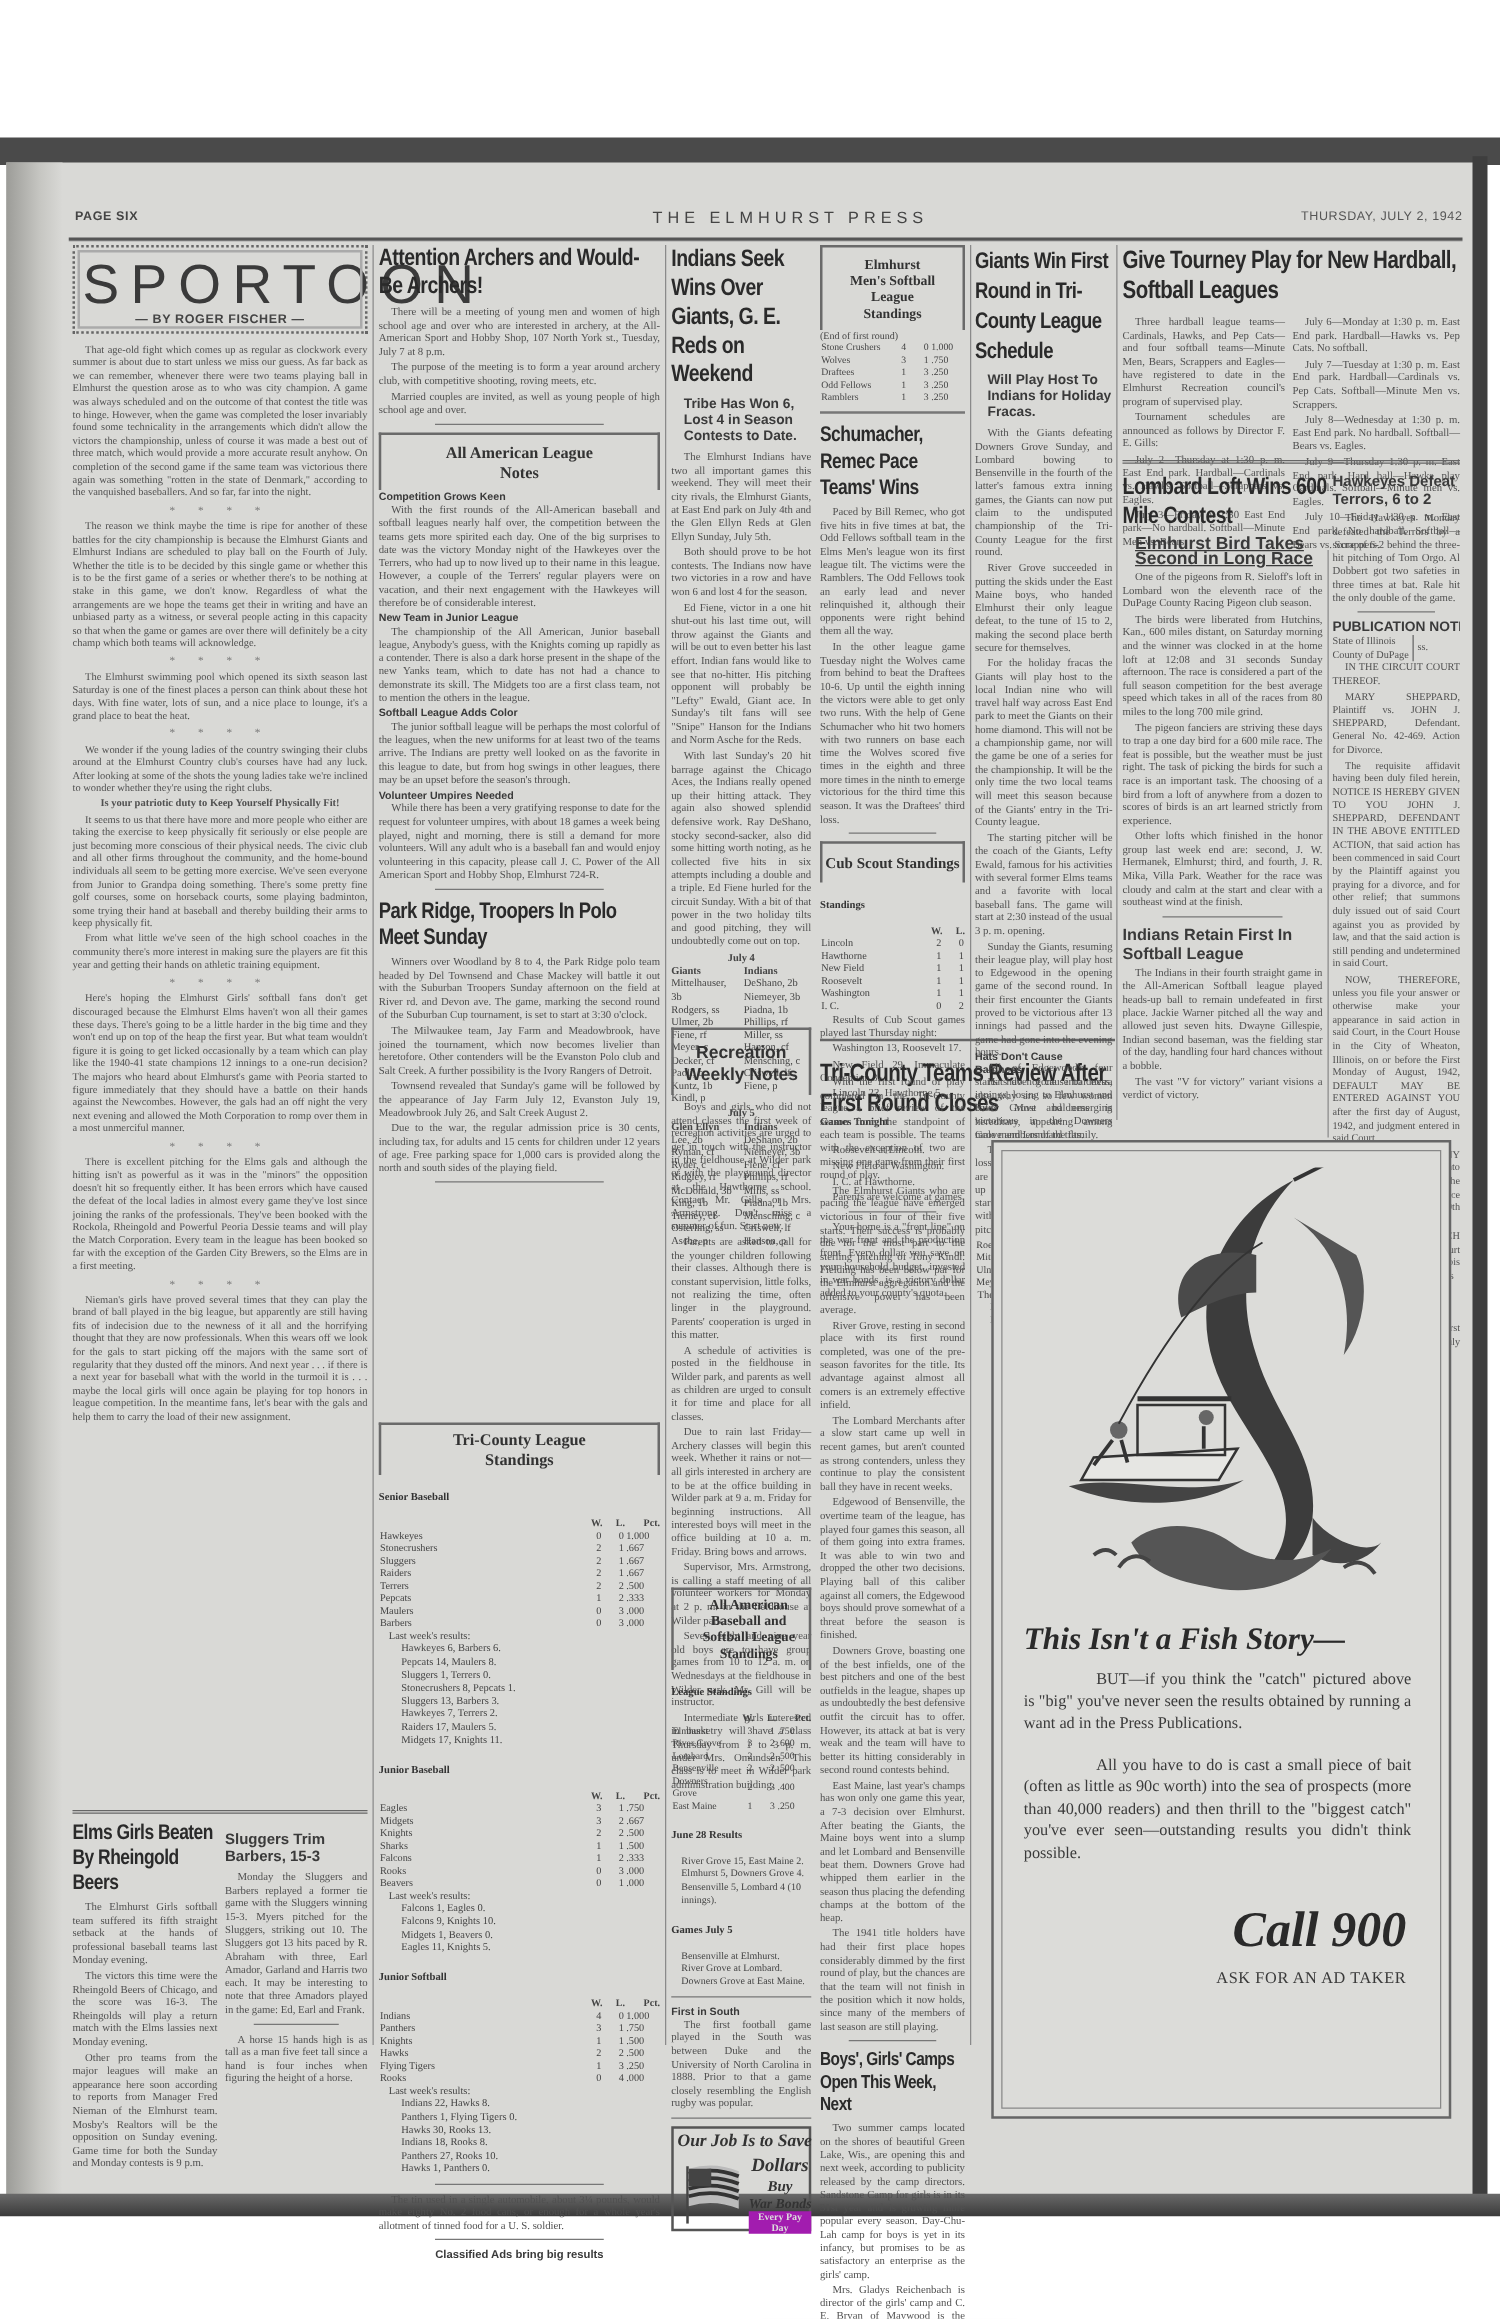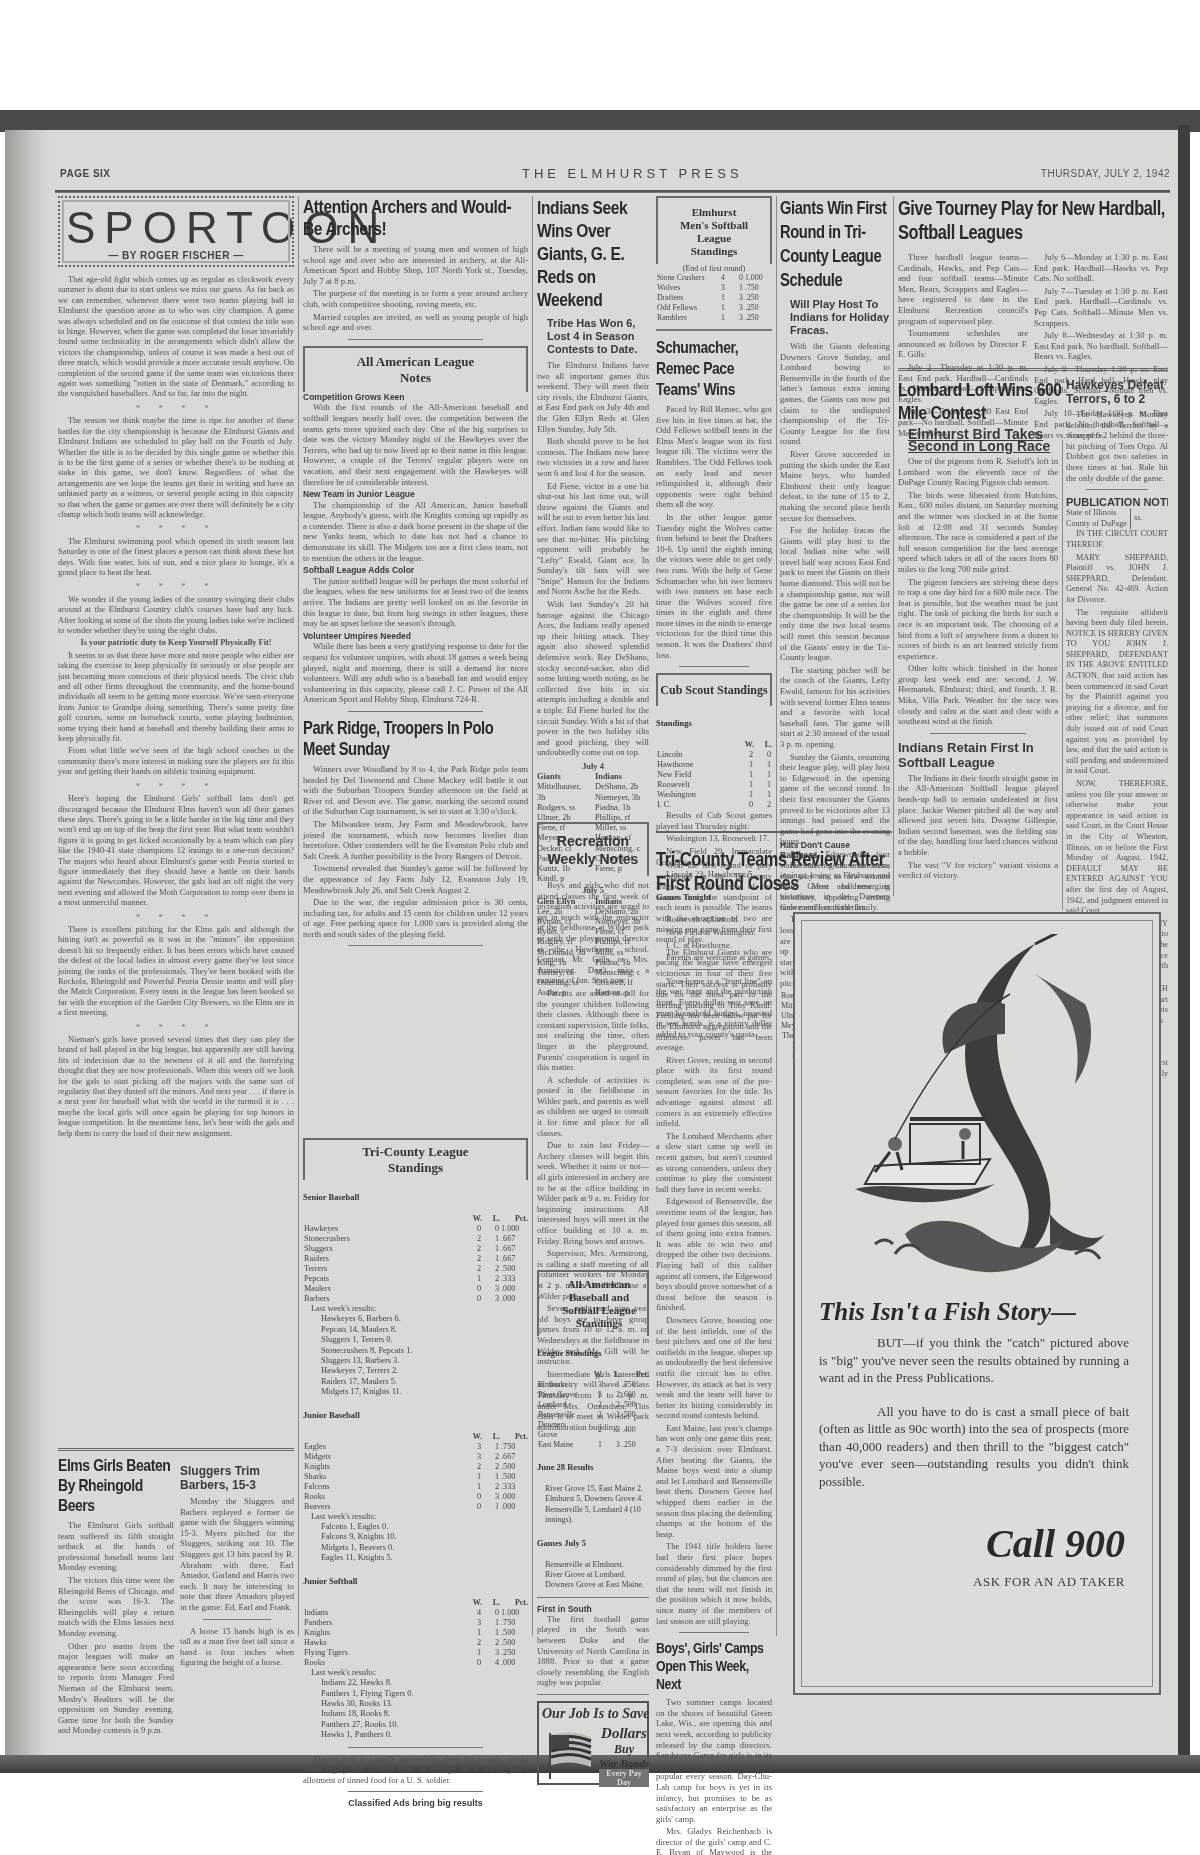--- a/index.html
+++ b/index.html
@@ -510,30 +510,30 @@
     <svg class="flag" viewBox="0 0 50 50">
       <rect x="4" y="4" width="2" height="46" fill="#444"></rect>
       <path d="M6 6 Q 26 0 46 8 L 46 38 Q 26 30 6 36 Z" fill="#bbb"></path>
       <path d="M6 10 Q 26 4 46 12 M6 16 Q 26 10 46 18 M6 22 Q 26 16 46 24 M6 28 Q 26 22 46 30" stroke="#333" stroke-width="3" fill="none"></path>
       <rect x="6" y="6" width="18" height="14" fill="#444"></rect>
     </svg>
     <div style="position:absolute; left:60px; top:22px; text-align:center; width:50px;">
       <div class="bond-title" style="font-size:15px;">Dollars</div>
       <div class="bond-title" style="font-size:12px;">Buy</div>
       <div class="bond-title" style="font-size:11px;">War Bonds</div>
-      <div style="font-size:8px; font-weight:bold; background:#737373; color:#ddd;">Every Pay Day</div>
+      <div style="font-size:8px; font-weight:bold; background:#a21caf; color:#ddd;">Every Pay Day</div>
     </div>
   </div>
 </div>
 
 <div class="col" style="left:656px; width:116px;">
   <div class="boxed" style="border-bottom:none; padding:8px 18px 6px;">
     <div class="box-title" style="font-size:11px; line-height:13px;">Elmhurst Men's Softball League Standings</div>
   </div>
-  <div style="text-align:center; font-size:8px; color:#444;">(End of first round)</div>
+  <div style="text-align:left; font-size:8px; color:#444;">(End of first round)</div>
   <table class="table" style="font-size:7.8px;">
     <tbody>
         <tr>
           <td>Stone Crushers</td>
           <td class="n">4</td>
           <td class="n">0</td>
           <td class="p">1.000</td>
         </tr>
     <tr>
           <td>Wolves</td>

